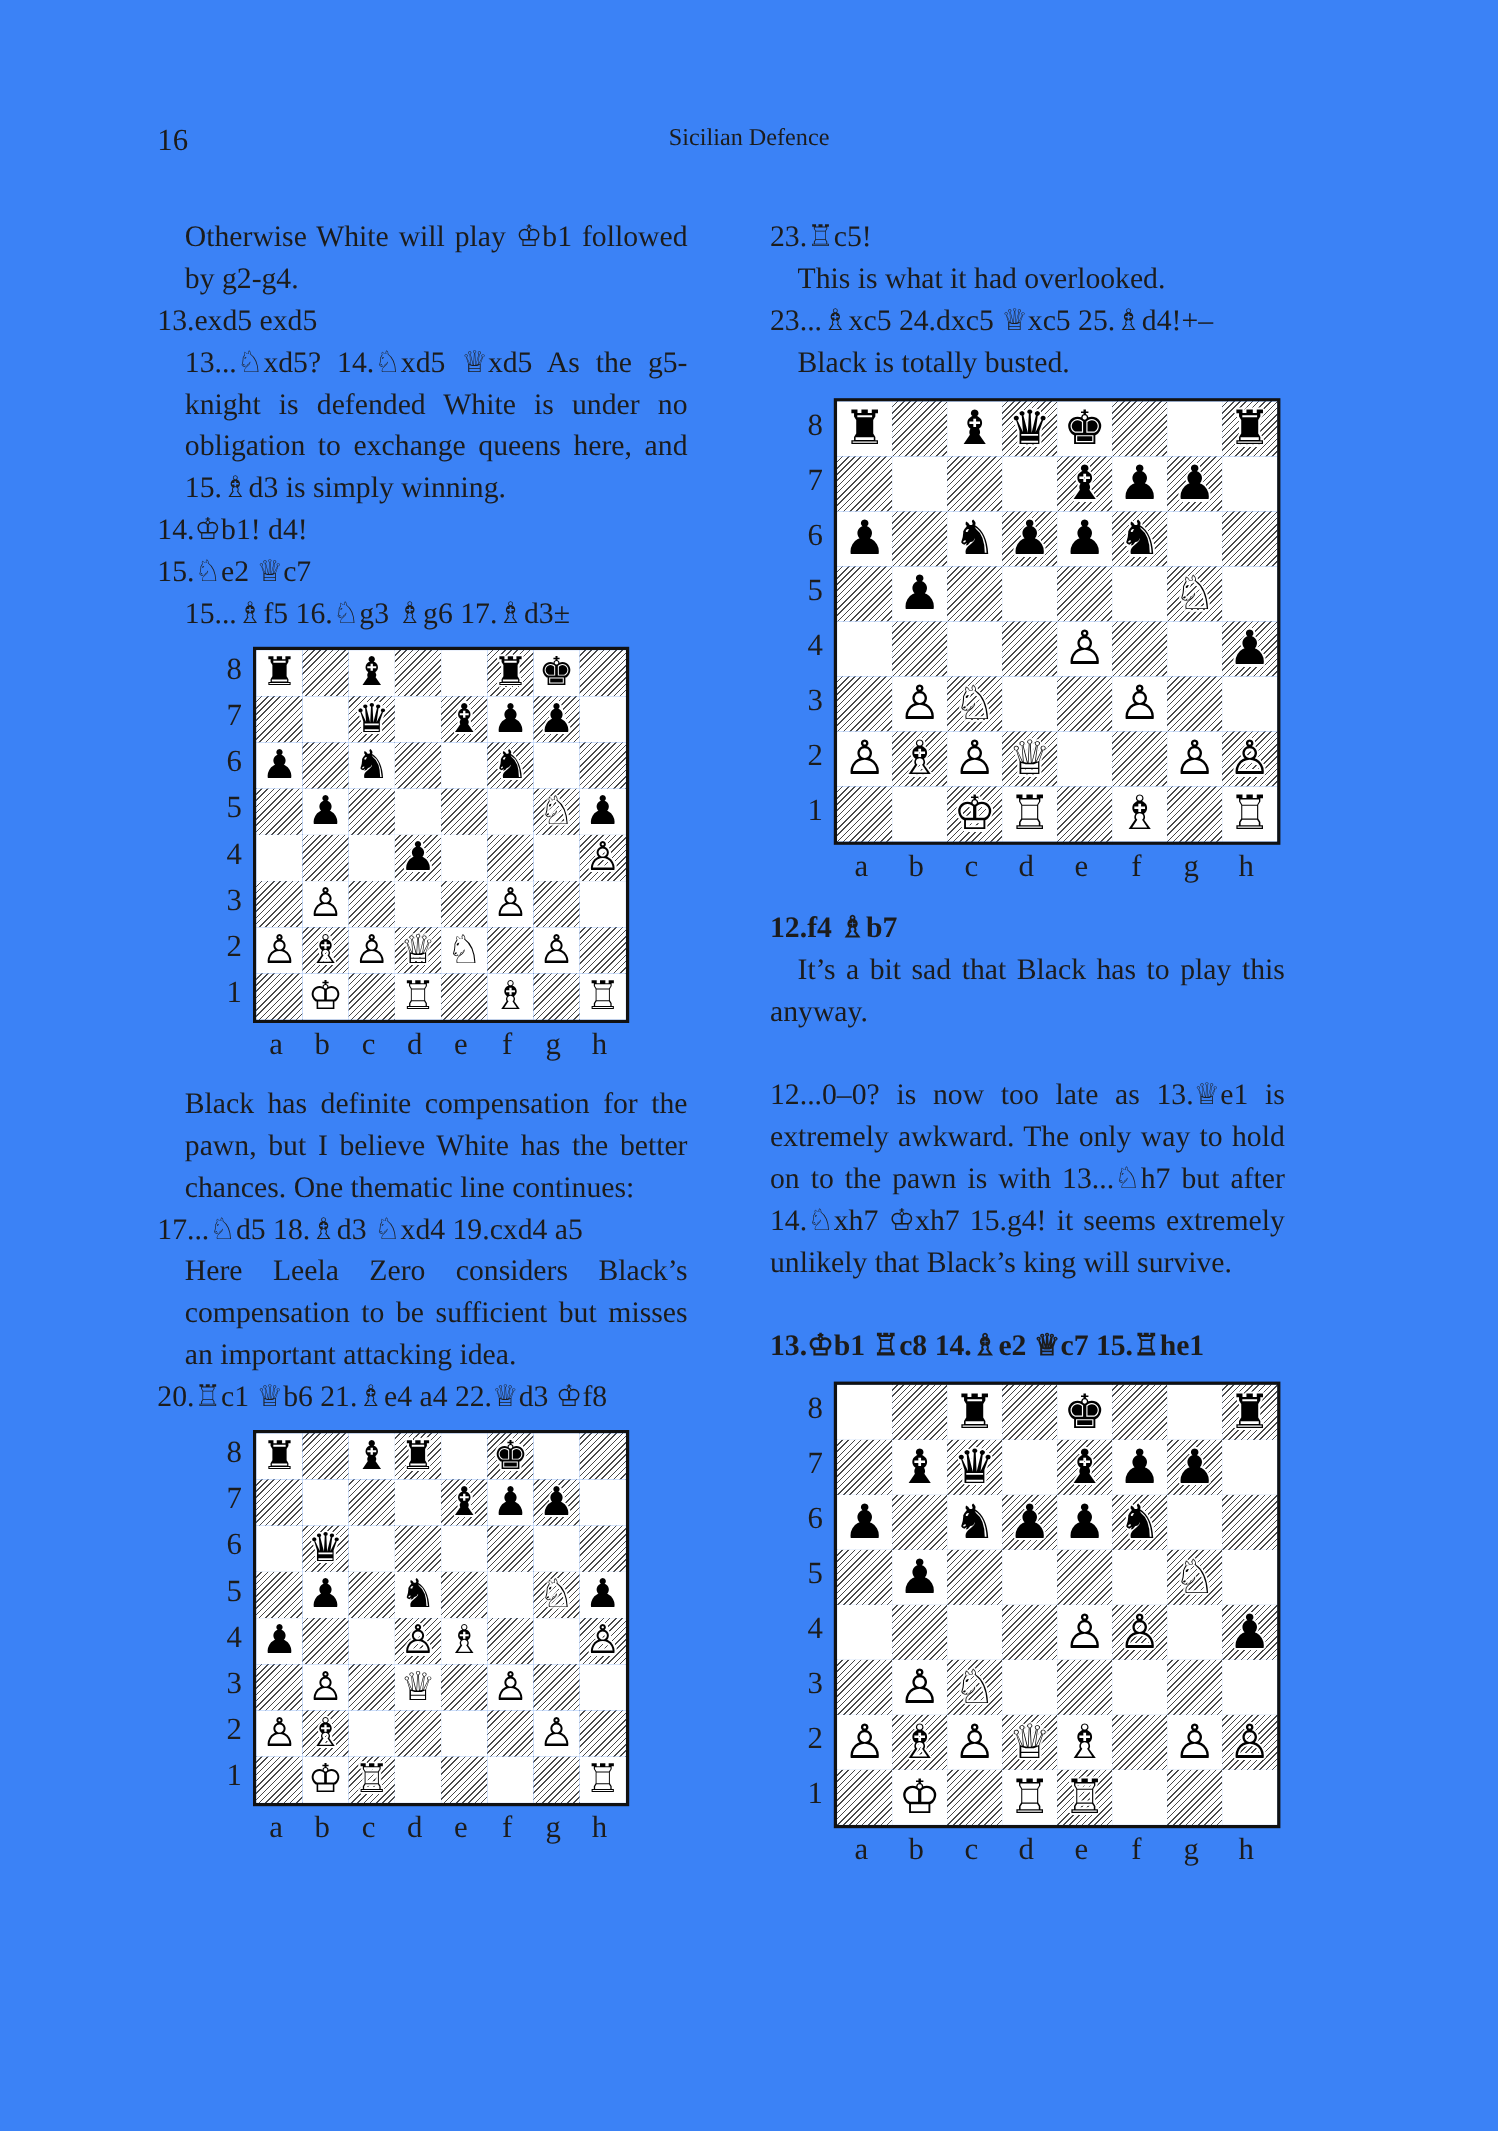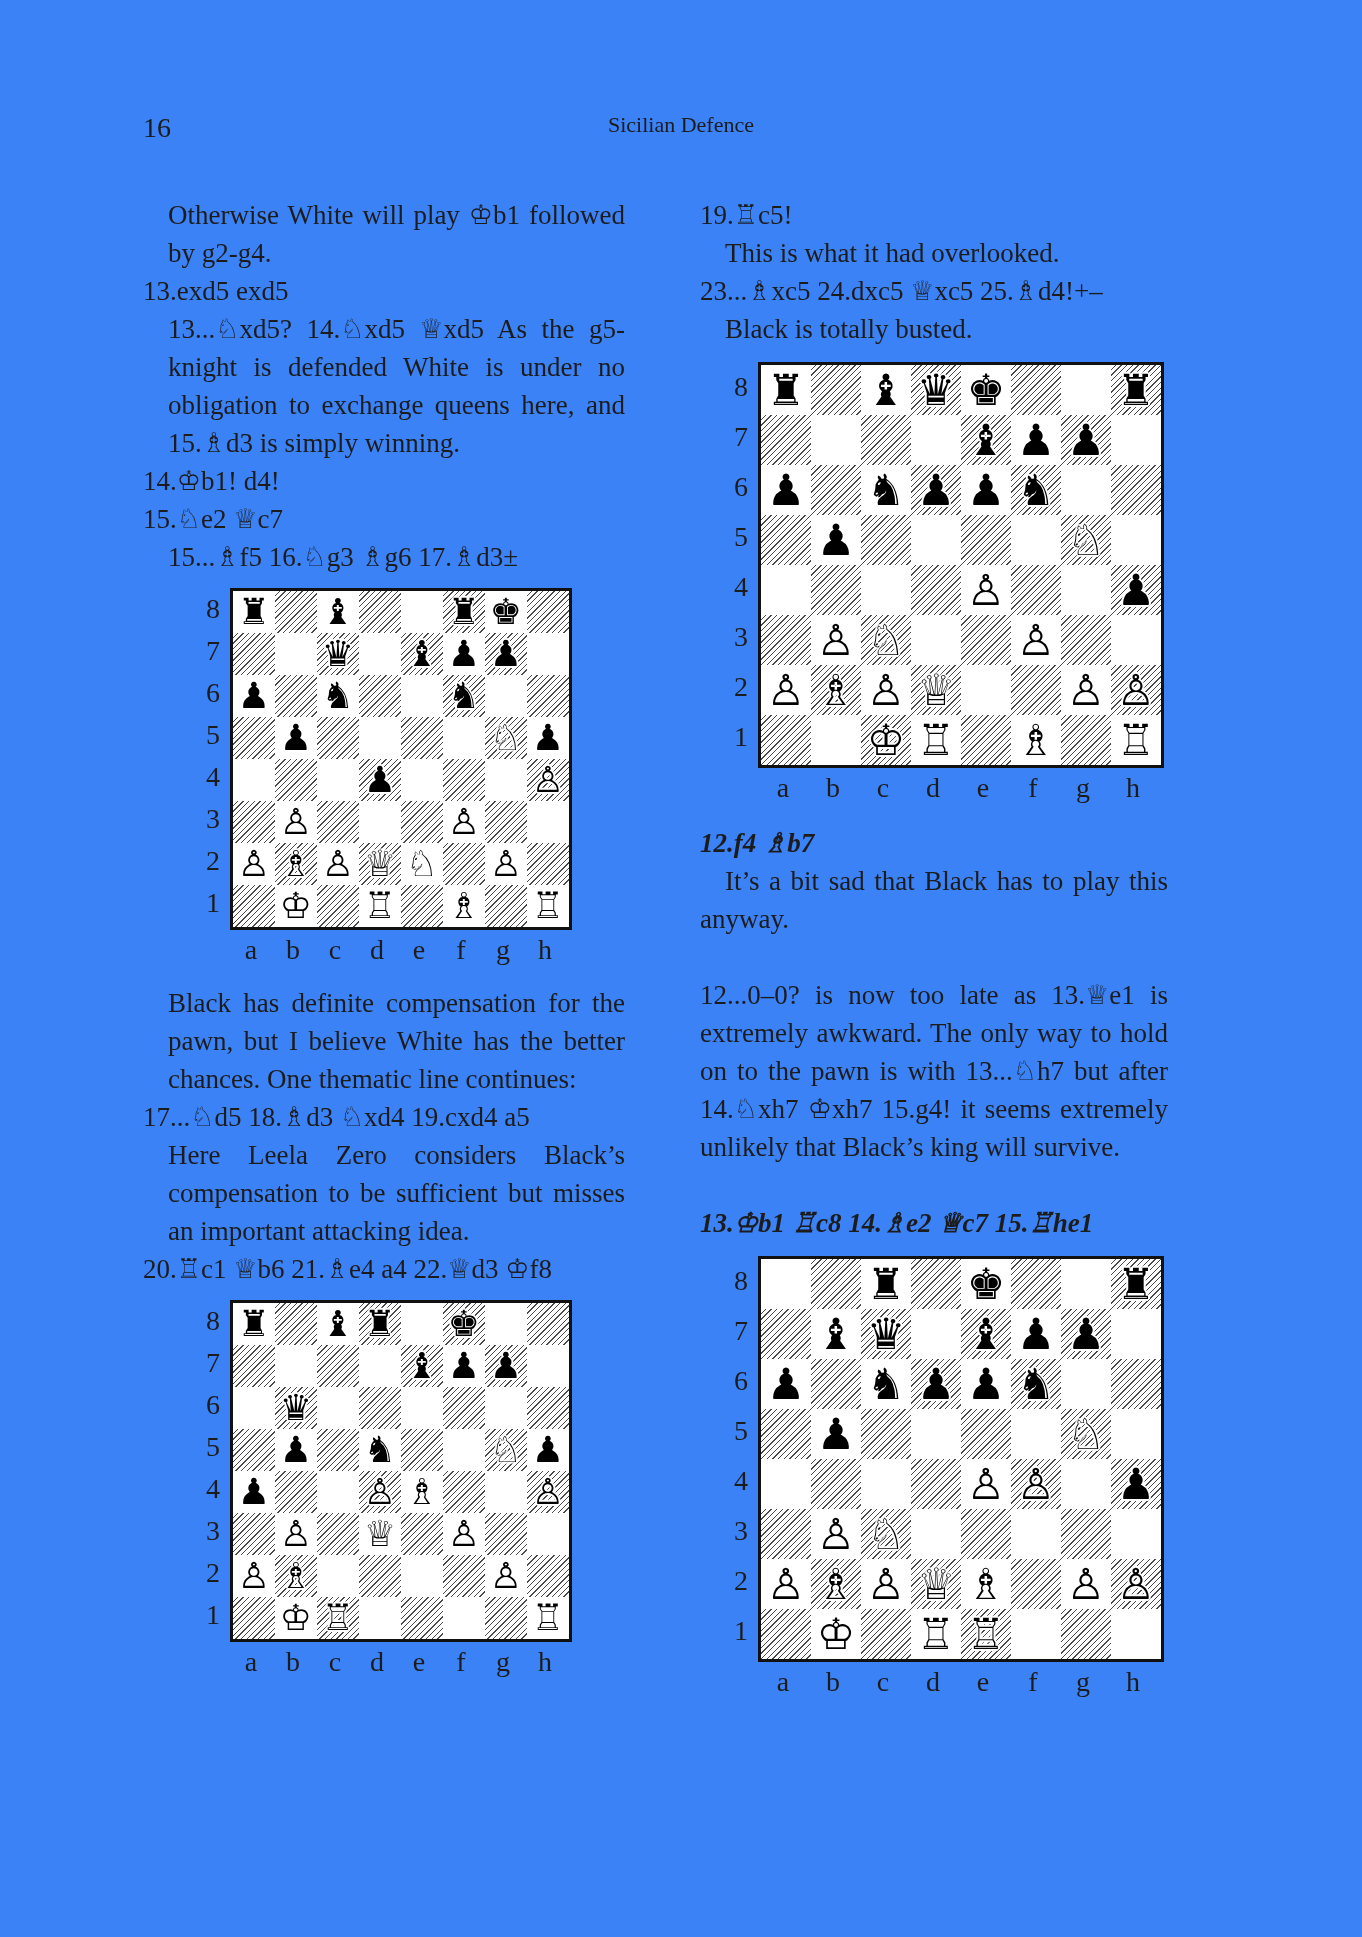--- a/index.html
+++ b/index.html
@@ -8,21 +8,21 @@
     font-family:"Liberation Serif","DejaVu Serif",serif;color:#1c1c1c;
     overflow:hidden;margin:0 auto;
   }
   .hdr-num{position:absolute;left:143px;top:112px;font-size:28px;}
   .hdr-title{position:absolute;left:0;top:112px;width:1362px;text-align:center;font-size:22px;}
   .col{position:absolute;top:196px;}
   .col-left{left:143px;width:482px;}
   .col-right{left:700px;width:468px;}
   .col p{margin:0;font-size:27px;line-height:38px;text-align:justify;}
   .col p.move{text-align:left;}
-  .col p.bold{font-weight:bold;font-style:italic;}
+  .col p.bold{font-weight:bold;}
   .indent-block{padding-left:25px;}
   .first-indent{text-indent:25px;}
   .gap{height:38px;}
 
   
   .diagram{--sq:42px;}
   .diagram.small{--sq:42px;margin:12px 0 18px 53px;}
   .diagram.large{--sq:50px;margin:14px 0 20px 24px;}
   .dgrid{display:grid;grid-template-columns:34px auto;}
   .ranks{display:grid;grid-template-rows:repeat(8,var(--sq));}
@@ -346,21 +346,21 @@
             <div>d</div>
             <div>e</div>
             <div>f</div>
             <div>g</div>
             <div>h</div>
           </div>
         </div>
       </div>
     </div>
   <div class="col col-right">
-      <p class="move">19.♖c5!</p>
+      <p class="move">23.♖c5!</p>
       <p class="para indent-block">This is what it had overlooked.</p>
       <p class="move">23...♗xc5 24.dxc5 ♕xc5 25.♗d4!+–</p>
       <p class="para indent-block">Black is totally busted.</p>
       <div class="diagram large">
         <div class="dgrid">
           <div class="ranks">
             <div>8</div>
             <div>7</div>
             <div>6</div>
             <div>5</div>

